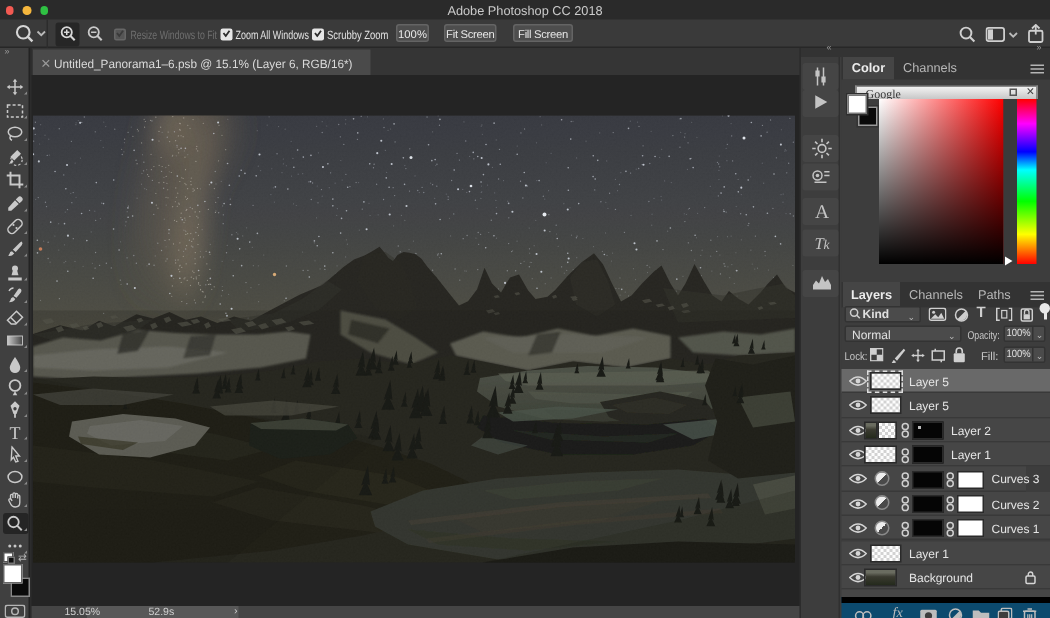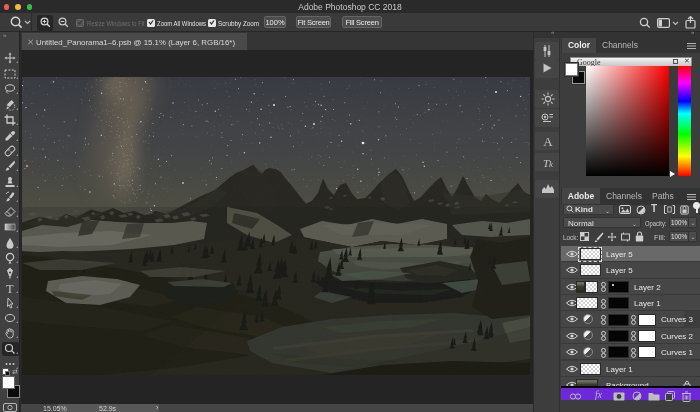--- a/index.html
+++ b/index.html
@@ -1616,21 +1616,21 @@
       <div class="abs" style="left:16px;top:19.5px;font-size:8px;font-family:Liberation Serif, serif;color:#3a3a3a">Google</div>
       <div class="abs" style="left:112px;top:21px;width:4.5px;height:4.5px;border:1px solid #555"></div>
       <div class="abs" style="left:123px;top:19px;font-size:7px;color:#444">✕</div>
       <div class="abs" style="left:25px;top:28px;width:83px;height:109.5px;background:linear-gradient(to bottom,rgba(0,0,0,0),#000),linear-gradient(to right,#fff,#f00)"></div>
       <div class="abs" style="left:108px;top:28px;width:9px;height:109.5px;background:#3a3a3a"></div>
       <div class="abs" style="left:117px;top:28px;width:13px;height:109.5px;background:linear-gradient(to bottom,#f00 0%,#f0f 15%,#00f 32%,#0ff 43%,#0f0 62%,#ff0 82%,#f00 100%)"></div>
       <div class="abs" style="left:109px;top:132.5px;width:0;height:0;border-top:3.5px solid transparent;border-bottom:3.5px solid transparent;border-left:5px solid #fff"></div>
       <div class="abs" style="left:10.5px;top:32.5px;width:13px;height:13px;background:#0a0a0a;border:1px solid #999;box-shadow:0 0 0 1px #333"></div>
       <div class="abs" style="left:4px;top:25px;width:13px;height:13px;background:#fff;border:1px solid #777;box-shadow:0 0 0 1px #2e2e2e"></div>
       <div class="abs" style="left:0;top:150px;width:139px;height:17px;background:#333333"></div>
-      <div class="abs" style="left:1px;top:150px;width:38px;height:17px;background:#454545;font-size:8.5px;color:#ececec;text-align:center;line-height:17px;font-weight:bold">Adobe</div>
+      <div class="abs" style="left:1px;top:150px;width:38px;height:17px;background:#454545;font-size:8.5px;color:#ececec;text-align:center;line-height:17px;font-weight:bold">Layers</div>
       <div class="abs" style="left:45px;top:150px;height:17px;font-size:8.5px;color:#b8b8b8;line-height:17px">Channels</div>
       <div class="abs" style="left:91px;top:150px;height:17px;font-size:8.5px;color:#b8b8b8;line-height:17px">Paths</div>
       <div class="abs" style="left:126px;top:156px;width:9px;height:1.4px;background:#b5b5b5;box-shadow:0 2.5px #b5b5b5,0 5px #b5b5b5"></div>
       <div class="abs" style="left:0;top:167px;width:139px;height:41px;background:#3d3d3d"></div>
       <div class="abs" style="left:2px;top:165.5px;width:51px;height:11px;background:#4b4b4b;border:1px solid #333;border-radius:1.5px"></div>
       <div class="abs" style="left:5px;top:166.5px">
         <svg width="8" height="9" viewBox="0 0 8 9">
           <circle cx="3.4" cy="3.4" r="2.4" fill="none" stroke="#cfcfcf"></circle>
           <line x1="5" y1="5" x2="7.2" y2="7.2" stroke="#cfcfcf"></line>
         </svg>
@@ -1863,21 +1863,21 @@
         <div class="abs" style="left:15px;top:2.2px;width:22px;height:12px;background:linear-gradient(#6a6c60 18%,#3a3a30 45%,#242a1c 100%);border:1px solid #2a2a2a"></div>
         <div class="abs" style="left:45px;top:4px;font-size:8px;color:#e5e5e5">Background</div>
         <div class="abs" style="left:122px;top:3px">
           <svg width="8" height="10" viewBox="0 0 8 10">
             <rect x="1" y="4" width="6" height="5" rx="0.8" fill="none" stroke="#d5d5d5"></rect>
             <path d="M2.5 4 V2.8 a1.5 1.5 0 0 1 3 0 V4" fill="none" stroke="#d5d5d5" stroke-width="0.9"></path>
           </svg>
         </div>
       </div>
       <div class="abs" style="left:0;top:355.1px;width:139px;height:4.9px;background:#464646"></div>
-      <div class="abs" style="left:0;top:348px;width:139px;height:14px;background:#6d28d9;border-top:2px solid #000000">
+      <div class="abs" style="left:0;top:360px;width:139px;height:14px;background:#0c4a6e;border-top:4px solid #000000">
         <div class="abs" style="left:8px;top:4.5px">
           <svg width="13" height="7" viewBox="0 0 13 7">
             <circle cx="4" cy="3.5" r="2.6" fill="none" stroke="#bdbdbd"></circle>
             <circle cx="9" cy="3.5" r="2.6" fill="none" stroke="#bdbdbd"></circle>
           </svg>
         </div>
         <div class="abs" style="left:34px;top:1.5px;font-size:9.5px;font-style:italic;color:#bdbdbd;font-family:'Liberation Serif',serif">fx</div>
         <div class="abs" style="left:52px;top:3.5px">
           <svg width="12" height="9" viewBox="0 0 12 9">
             <rect x="0.5" y="0.5" width="11" height="8" rx="1" fill="#bdbdbd"></rect>

